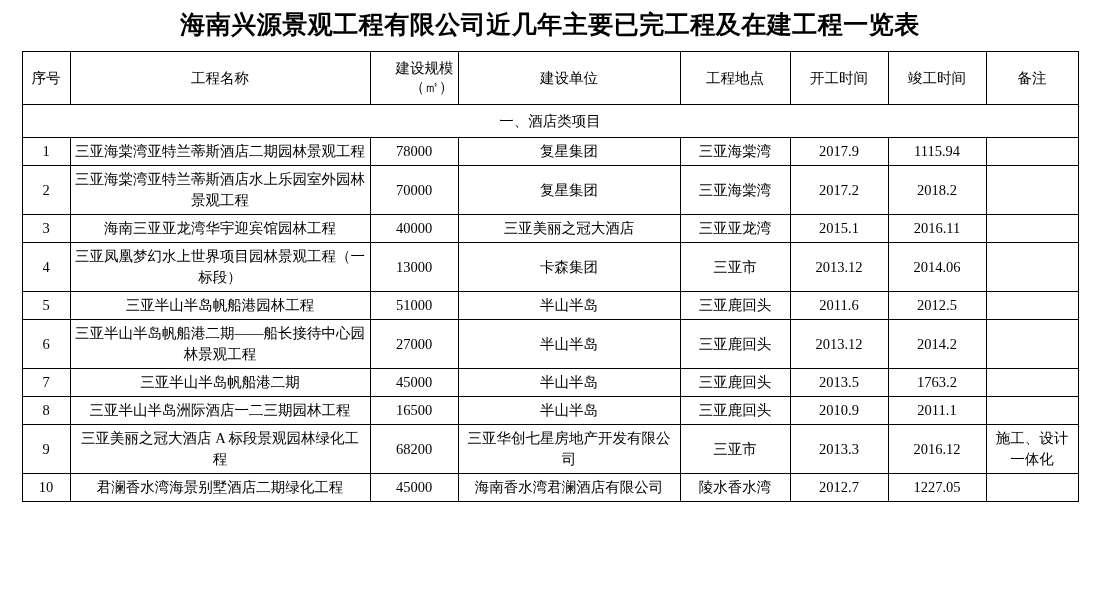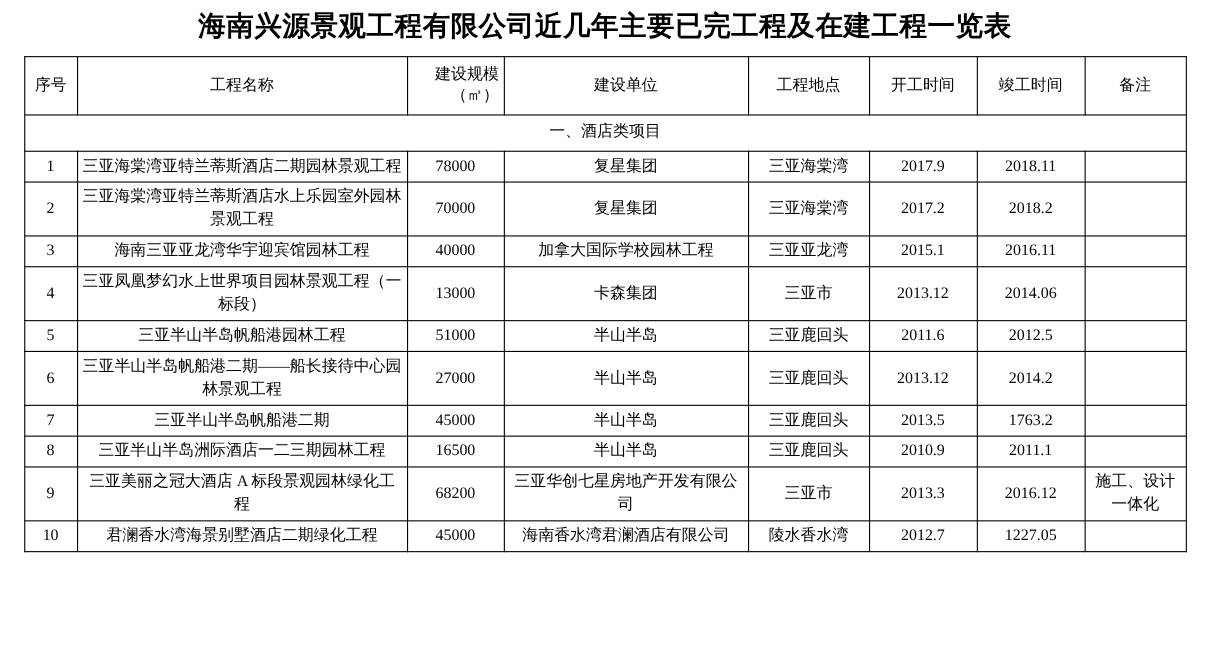--- a/index.html
+++ b/index.html
@@ -47,21 +47,20 @@
     height: 46px;
   }
   .hdr-scale {
     line-height: 19px;
     text-align: right;
   }
   .section-row td {
     text-align: left;
     padding-left: 6px;
     height: 26px;
-    font-family: Liberation Mono, monospace;
   }
   .col-no { width: 48px; }
   .col-name { width: 300px; }
   .col-scale { width: 88px; }
   .col-unit { width: 222px; }
   .col-loc { width: 110px; }
   .col-start { width: 98px; }
   .col-end { width: 98px; }
   .col-remark { width: 92px; }
   .remark-cell {
@@ -113,40 +112,40 @@
         <td colspan="8">一、酒店类项目</td>
       </tr>
 
       <tr>
         <td>1</td>
         <td class="rowtext">三亚海棠湾亚特兰蒂斯酒店二期园林景观工程</td>
         <td>78000</td>
         <td class="rowtext">复星集团</td>
         <td>三亚海棠湾</td>
         <td>2017.9</td>
-        <td>2018.11</td>
+        <td>1115.94</td>
         <td class="remark-cell"></td>
       </tr>
 
       <tr>
         <td>2</td>
         <td class="rowtext">三亚海棠湾亚特兰蒂斯酒店水上乐园室外园林景观工程</td>
         <td>70000</td>
         <td class="rowtext">复星集团</td>
         <td>三亚海棠湾</td>
         <td>2017.2</td>
         <td>2018.2</td>
         <td class="remark-cell"></td>
       </tr>
 
       <tr>
         <td>3</td>
         <td class="rowtext">海南三亚亚龙湾华宇迎宾馆园林工程</td>
         <td>40000</td>
-        <td class="rowtext">加拿大国际学校园林工程</td>
+        <td class="rowtext">三亚美丽之冠大酒店</td>
         <td>三亚亚龙湾</td>
         <td>2015.1</td>
         <td>2016.11</td>
         <td class="remark-cell"></td>
       </tr>
 
       <tr>
         <td>4</td>
         <td class="rowtext">三亚凤凰梦幻水上世界项目园林景观工程（一标段）</td>
         <td>13000</td>

